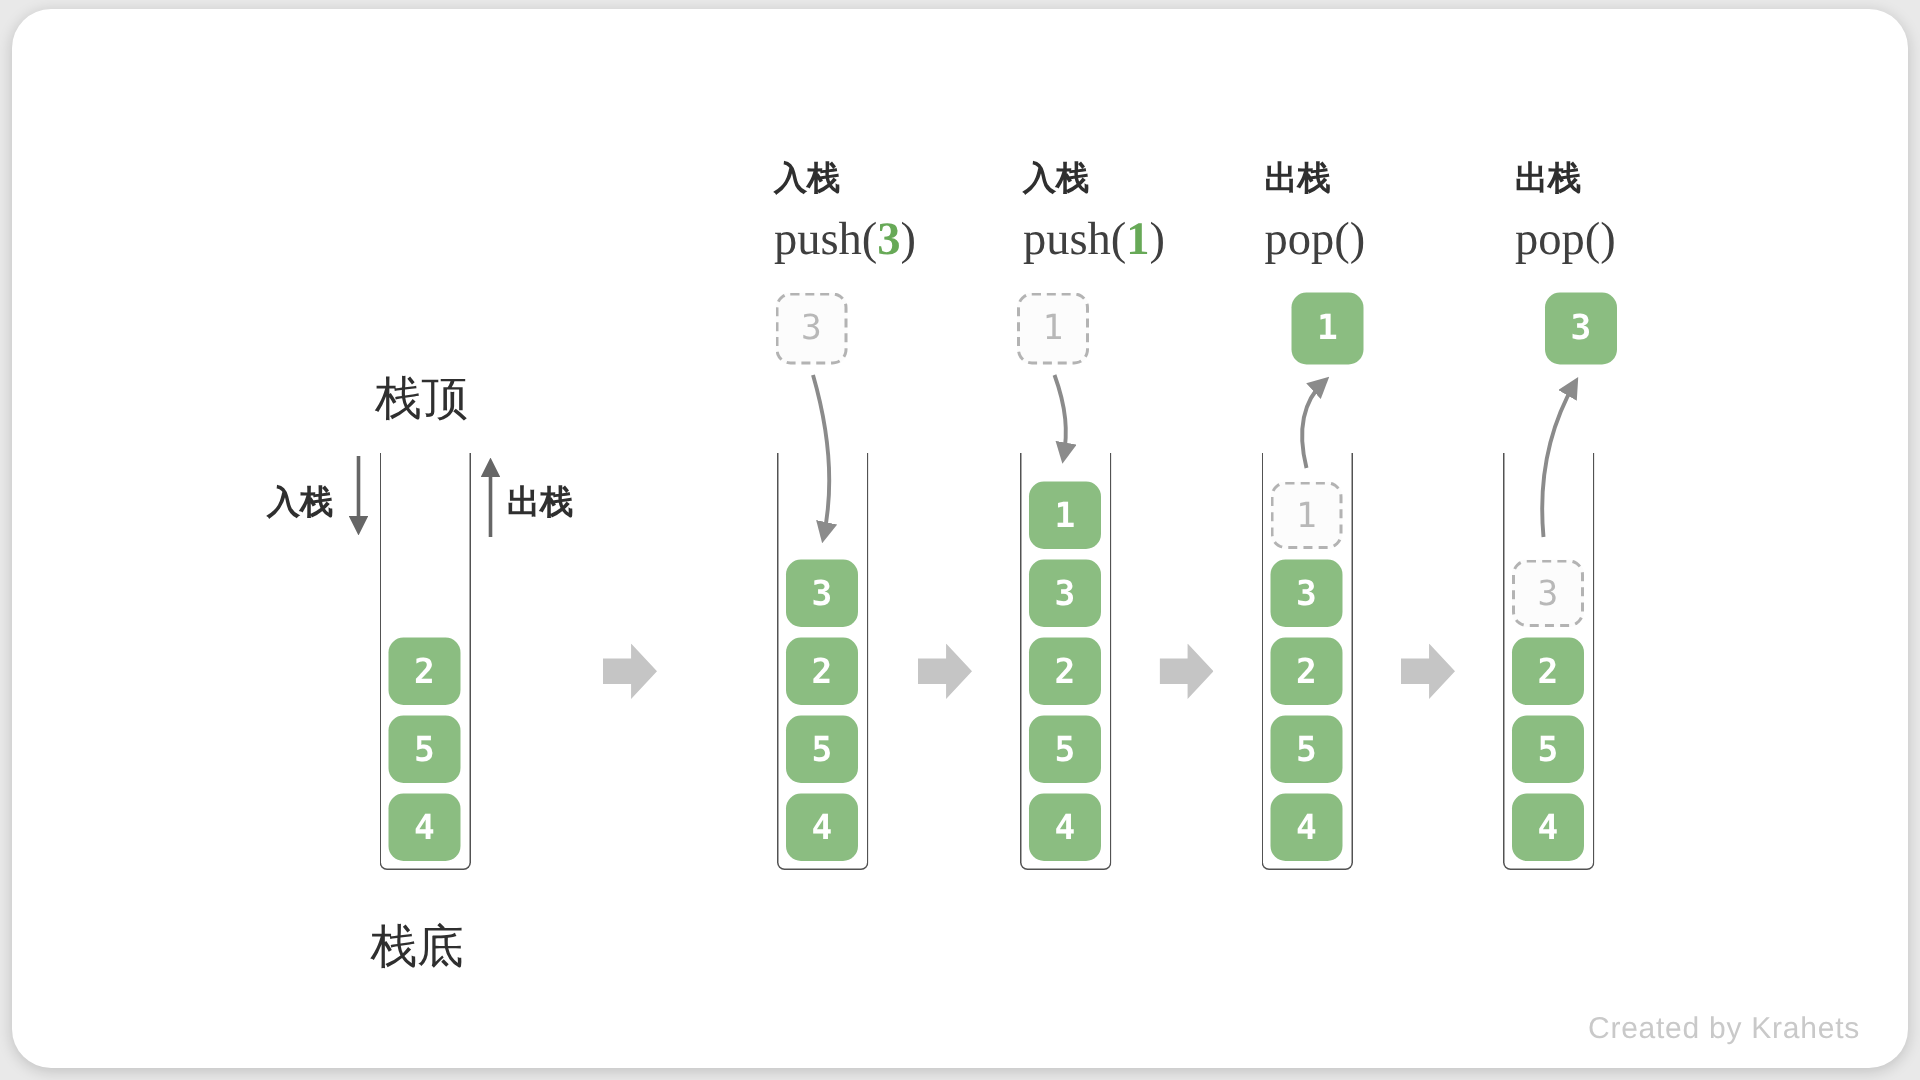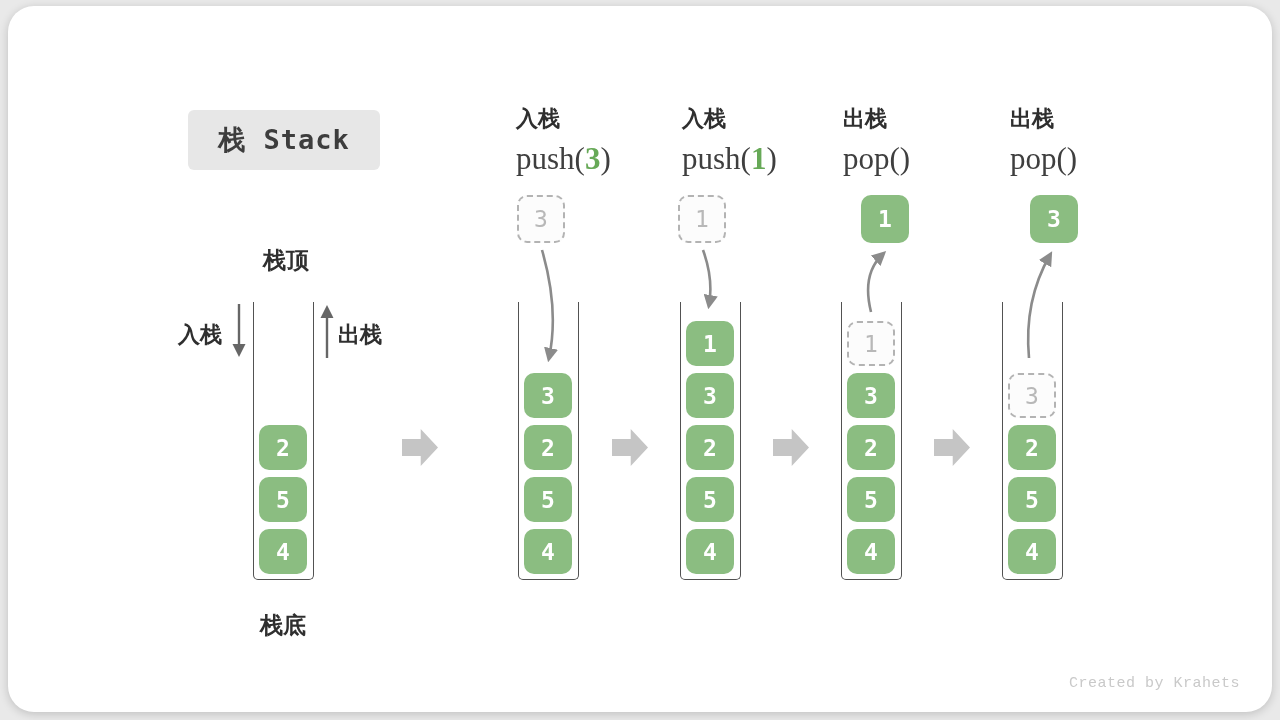--- a/index.html
+++ b/index.html
@@ -8,45 +8,44 @@
     --wall:#525252; --badge-bg:#e7e7e7; --watermark:#c9c9c9;
   }
   *{box-sizing:border-box;margin:0;padding:0}
   body{width:1280px;height:720px;background:#e9e9e9;font-family:"DejaVu Sans",sans-serif;overflow:hidden}
   .canvas{position:relative;width:1280px;height:720px}
   .card{position:absolute;left:8px;top:6px;width:1264px;height:706px;background:#fff;border-radius:26px;box-shadow:0 2px 10px rgba(0,0,0,.18)}
   .abs{position:absolute}
   .title-badge{left:188px;top:110px;width:192px;height:60px;background:var(--badge-bg);border-radius:6px;
     display:flex;align-items:center;justify-content:center;font-family:"DejaVu Sans Mono",monospace;
     font-size:27px;font-weight:600;color:#3d3d3d;letter-spacing:1px}
-  .cn-label{font-weight:700;font-size:23px;color:var(--ink);text-align:center;width:72px}
+  .cn-label{font-weight:400;font-size:31px;color:var(--ink);width:72px}
   .side-label{font-weight:700;font-size:22px;color:var(--ink)}
   .col-header{top:104px}
   .col-header .op{font-weight:700;font-size:22px;color:var(--ink);margin-bottom:7px}
   .col-header .code{font-family:Liberation Serif, serif;font-size:31px;font-weight:500;color:var(--code-ink)}
   .col-header .code .code-num{color:var(--code-green);font-weight:700}
   .tube{top:302px;height:278px;width:61px;border:1.6px solid var(--wall);border-top:none;border-radius:0 0 5px 5px;background:#fff}
   .cell{width:48px;height:45px;border-radius:10px;background:var(--green);color:#fff;
     font-family:"DejaVu Sans Mono",monospace;font-size:23px;font-weight:700;
     display:flex;align-items:center;justify-content:center}
   .cell.ghost{background:#fcfcfc;border:2px dashed var(--ghost-border);color:var(--ghost-ink);font-weight:500}
   .float-box{top:195px;width:48px;height:48px}
   .s0{top:529px}.s1{top:477px}.s2{top:425px}.s3{top:373px}.s4{top:321px}
   .flow{top:429px;width:36px;height:37px;background:var(--big-arrow);
     clip-path:polygon(0 27%,52% 27%,52% 0,100% 50%,52% 100%,52% 73%,0 73%)}
-  .watermark{right:40px;top:675px;font-family:Liberation Mono, monospace;font-size:15px;color:var(--watermark);letter-spacing:.5px}
+  .watermark{right:40px;top:675px;font-family:Liberation Sans, sans-serif;font-size:20px;color:var(--watermark);letter-spacing:.5px}
   svg.overlay{position:absolute;left:0;top:0;width:1280px;height:720px;pointer-events:none}
 </style>
 </head>
 <body>
 
 <div class="canvas">
   <div class="card"></div>
 
-  <div class="abs title-badge">栈 Stack</div>
 
   <div class="abs cn-label" style="left:250px;top:245px">栈顶</div>
   <div class="abs cn-label" style="left:247px;top:610px">栈底</div>
   <div class="abs side-label" style="left:178px;top:320px">入栈</div>
   <div class="abs side-label" style="left:338px;top:320px">出栈</div>
 
   <div class="abs col-header" style="left:516px">
     <div class="op">入栈</div>
     <div class="code"><span>push(</span><span class="code-num">3</span><span>)</span></div>
   </div>

